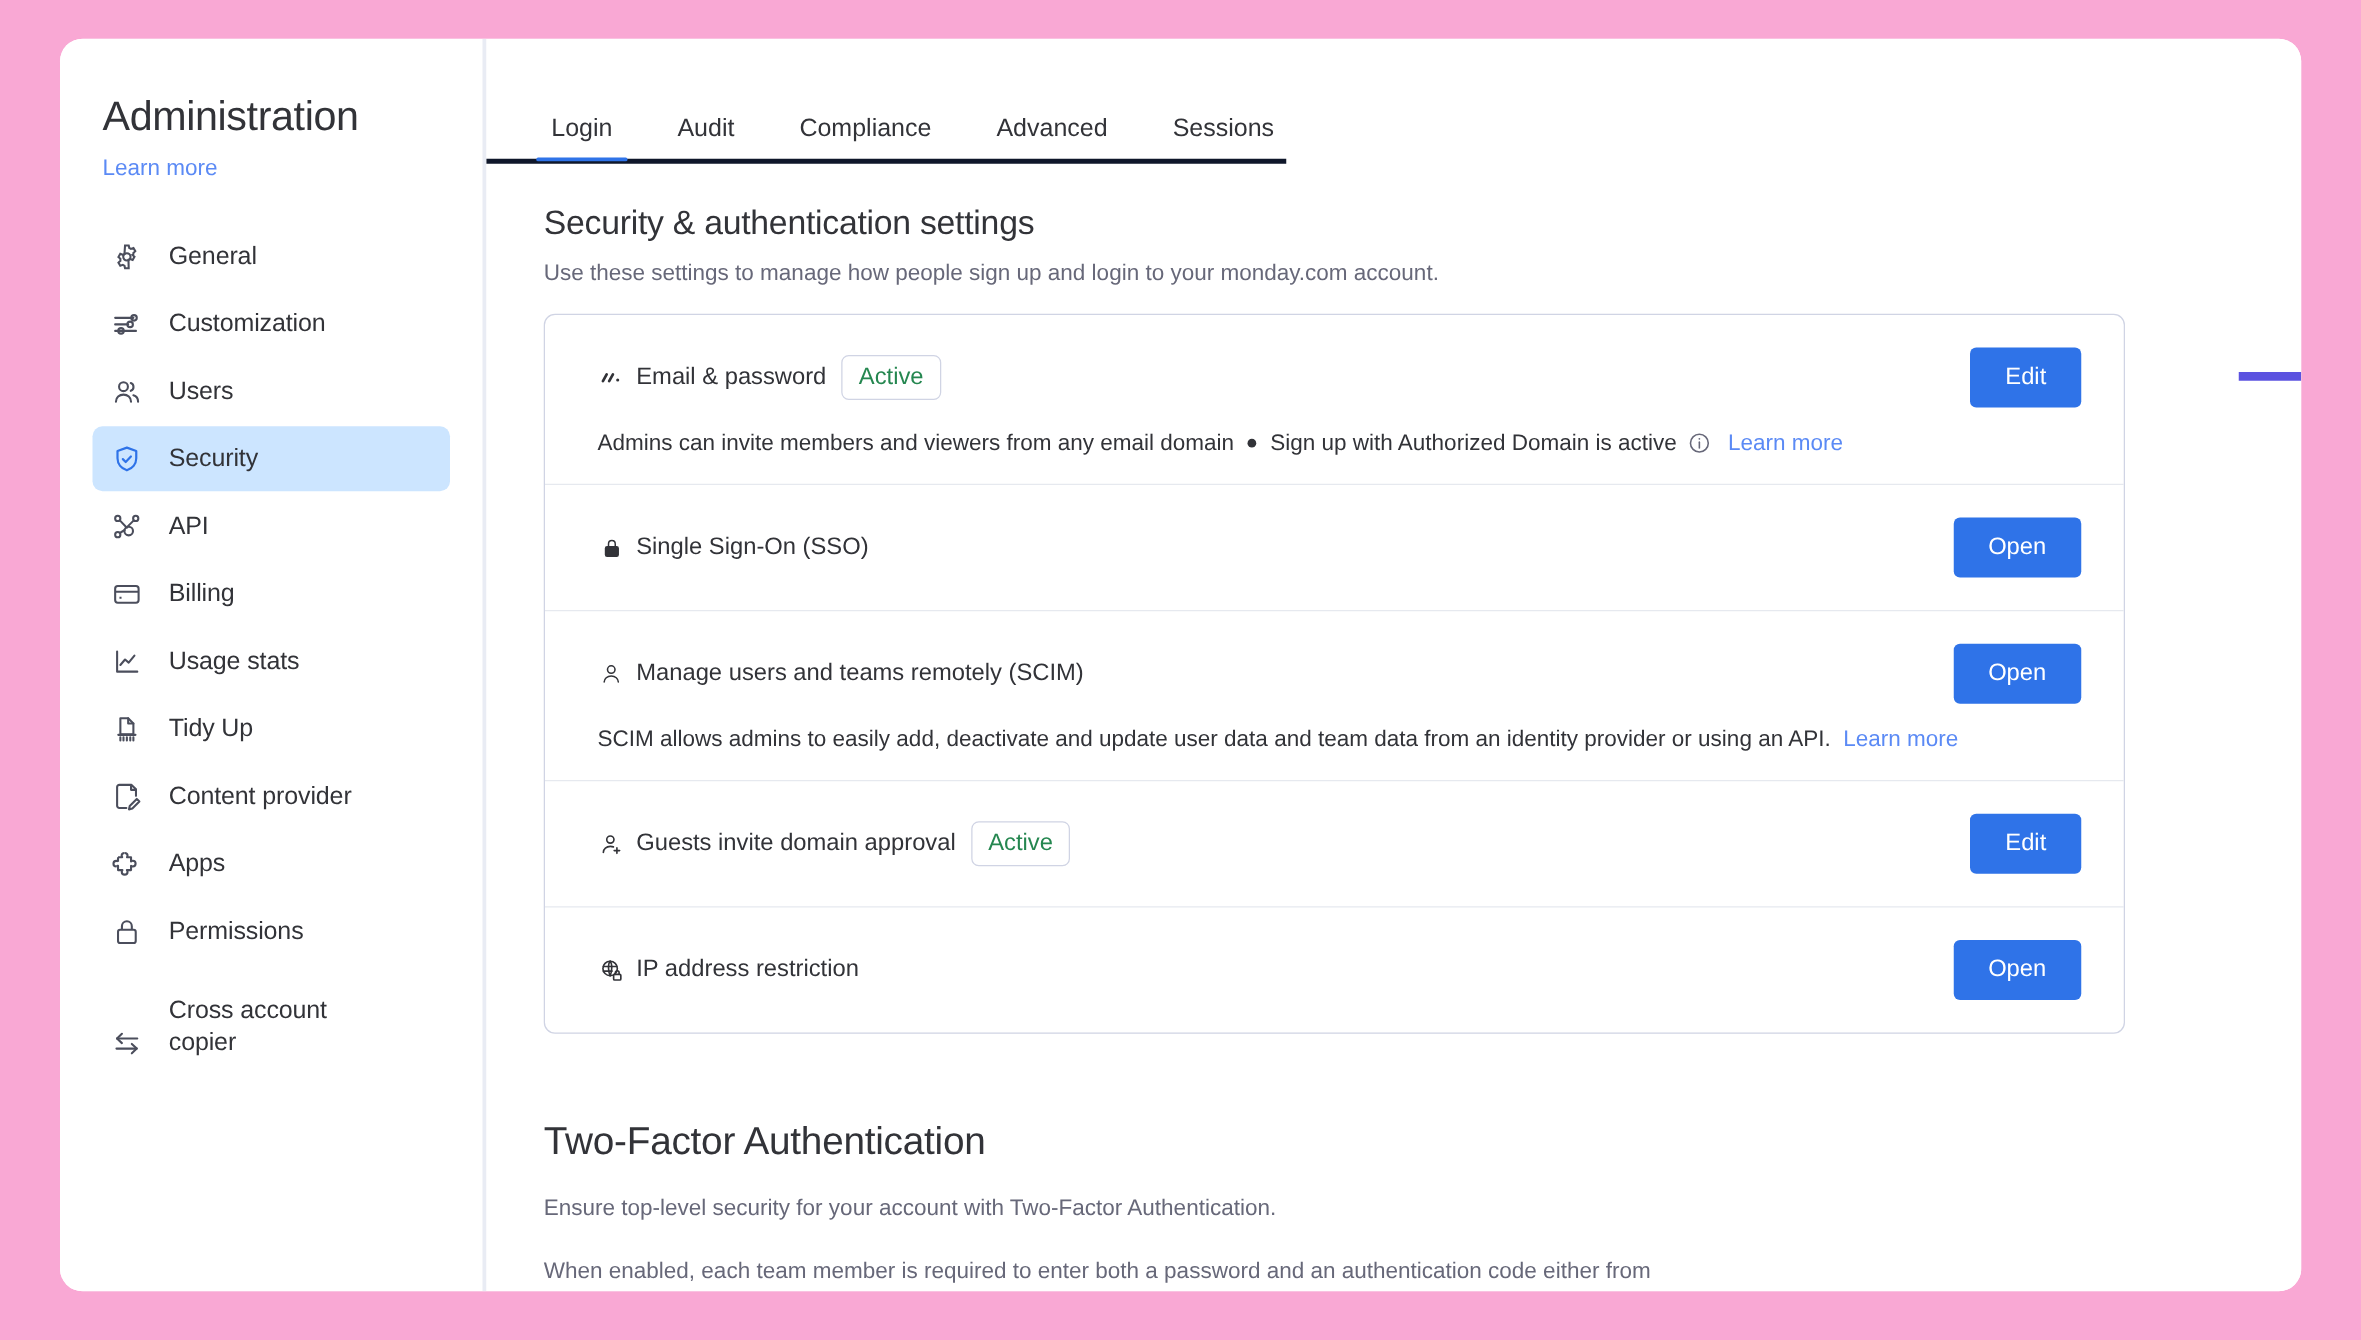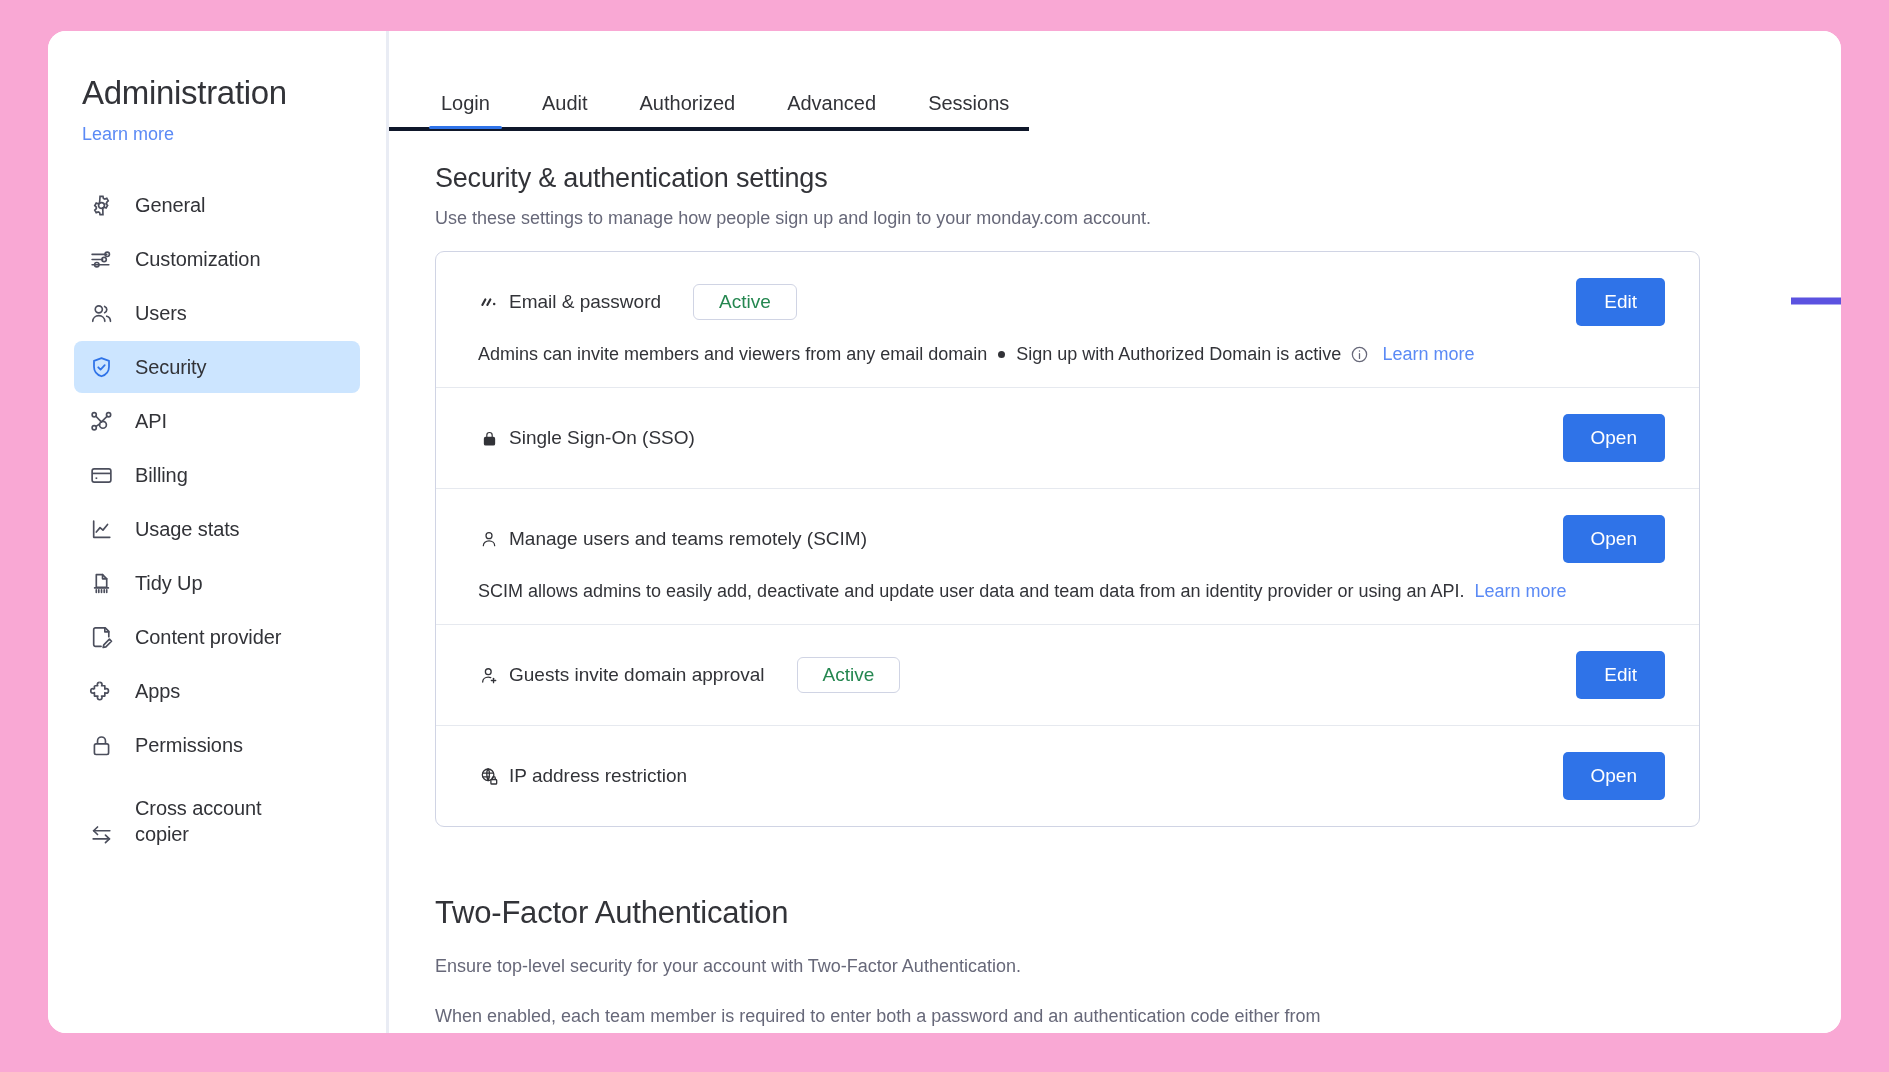--- a/index.html
+++ b/index.html
@@ -154,26 +154,26 @@
   }
   .row-label {
     display: flex;
     align-items: center;
     gap: 9px;
     font-size: 19px;
     color: #323338;
   }
   .row-label .ic { width: 22px; height: 22px; flex:0 0 22px; display:flex; align-items:center; justify-content:center;}
   .badge {
-    margin-left: 32px;
+    margin-left: 12px;
     border: 1px solid #d0d4e4;
     border-radius: 6px;
     color: #258750;
     font-size: 19px;
-    padding: 6px 25px;
+    padding: 6px 13px;
     line-height: 22px;
     background: #fff;
   }
   .row-actions { margin-left: auto; display: flex; align-items: center; }
   .btn {
     background: #2f73e8;
     color: #ffffff;
     border: none;
     border-radius: 5px;
     font-size: 19px;
@@ -386,21 +386,21 @@
 
       </nav>
     </aside>
 
     <section id="main">
       <div id="main-inner">
 
         <div class="tabs">
           <div class="tab active">Login</div>
           <div class="tab">Audit</div>
-          <div class="tab">Authorized</div>
+          <div class="tab">Compliance</div>
           <div class="tab">Advanced</div>
           <div class="tab">Sessions</div>
         </div>
 
         <h2 class="section-title">Security &amp; authentication settings</h2>
         <div class="section-sub">Use these settings to manage how people sign up and login to your monday.com account.</div>
 
         <div class="card">
 
           <div class="row">

